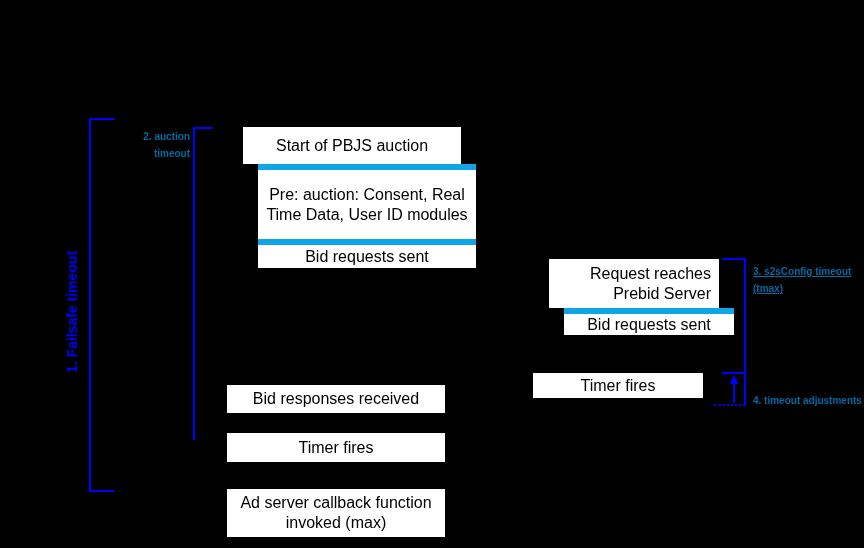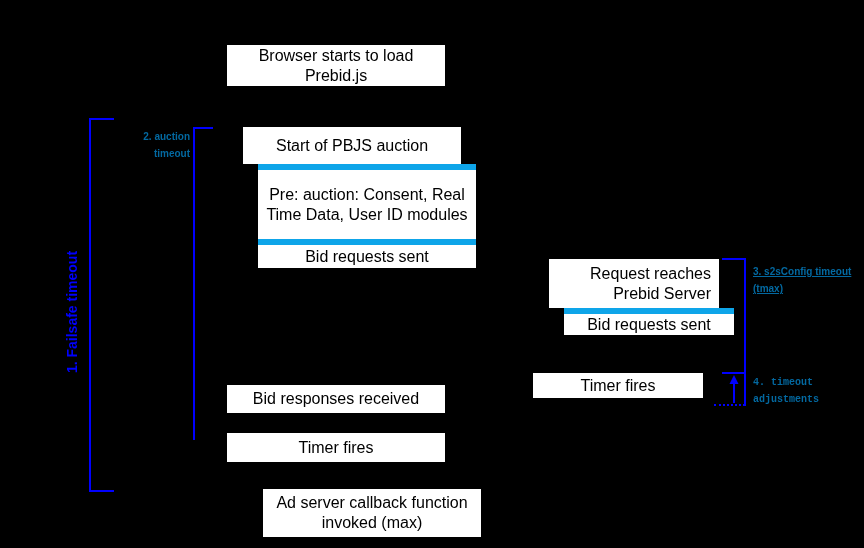--- a/index.html
+++ b/index.html
@@ -65,57 +65,56 @@
   .arrow-wrap { position: absolute; left: 727px; top: 375px; width: 14px; height: 30px; }
 
   
   #box-browser-load        { left: 227px; top: 45px;  width: 218px; height: 41px; }
   #stack-auction           { left: 227px; top: 127px; width: 218px; }
   #box-start-auction       { height: 37px; }
   #box-pre-auction         { height: 75px; }
   #box-bid-requests-sent   { height: 29px; }
   #box-bid-responses       { left: 227px; top: 385px; width: 218px; height: 28px; }
   #box-timer-left          { left: 227px; top: 433px; width: 218px; height: 29px; }
-  #box-ad-server           { left: 227px; top: 489px; width: 218px; height: 48px; margin-left: 36px; }
+  #box-ad-server           { left: 227px; top: 489px; width: 218px; height: 48px; }
   #stack-server            { left: 533px; top: 259px; width: 170px; }
   #box-request-reaches     { height: 49px; text-align: right; }
   #box-bid-requests-sent-r { height: 27px; }
   #box-timer-right         { left: 533px; top: 373px; width: 170px; height: 25px; }
 
   
   #failsafe-line-v      { left: 89px;  top: 118px; width: 2px;  height: 374px; }
   #failsafe-tick-top    { left: 89px;  top: 118px; width: 25px; height: 2px; }
   #failsafe-tick-bottom { left: 89px;  top: 490px; width: 25px; height: 2px; }
   #auction-line-v       { left: 193px; top: 127px; width: 2px;  height: 313px; }
   #auction-tick-top     { left: 193px; top: 127px; width: 20px; height: 2px; }
   #s2s-line-v           { left: 744px; top: 258px; width: 2px;  height: 148px; }
   #s2s-tick-top         { left: 722px; top: 258px; width: 24px; height: 2px; }
   #s2s-tick-mid         { left: 722px; top: 372px; width: 24px; height: 2px; }
   #adjust-dotted        { left: 714px; top: 404px; width: 31px; }
 
   
   #label-auction { left: 105px; top: 128px; width: 85px; }
   #label-s2s     { left: 753px; top: 263px; width: 112px; text-decoration: underline; }
-  #label-adjust  { left: 753px; top: 374px; width: 112px; font-family: Liberation Mono, monospace; }
+  #label-adjust  { left: 753px; top: 392px; width: 112px; }
 </style>
 </head>
 <body>
 
 <div class="stage">
 
   <div class="bl" id="failsafe-line-v"></div>
   <div class="bl" id="failsafe-tick-top"></div>
   <div class="bl" id="failsafe-tick-bottom"></div>
   <div class="vlabel">1. Failsafe timeout</div>
 
   <div class="bl" id="auction-line-v"></div>
   <div class="bl" id="auction-tick-top"></div>
   <div class="blue-label right" id="label-auction">2. auction timeout</div>
 
-  <div class="box" id="box-browser-load">Browser starts to load Prebid.js</div>
 
   <div class="stack" id="stack-auction">
     <div class="box" id="box-start-auction">Start of PBJS auction</div>
     <div class="box" id="box-pre-auction">Pre: auction: Consent, Real Time Data, User ID modules</div>
     <div class="box" id="box-bid-requests-sent">Bid requests sent</div>
   </div>
 
   <div class="box" id="box-bid-responses">Bid responses received</div>
   <div class="box" id="box-timer-left">Timer fires</div>
   <div class="box" id="box-ad-server">Ad server callback function invoked (max)</div>

